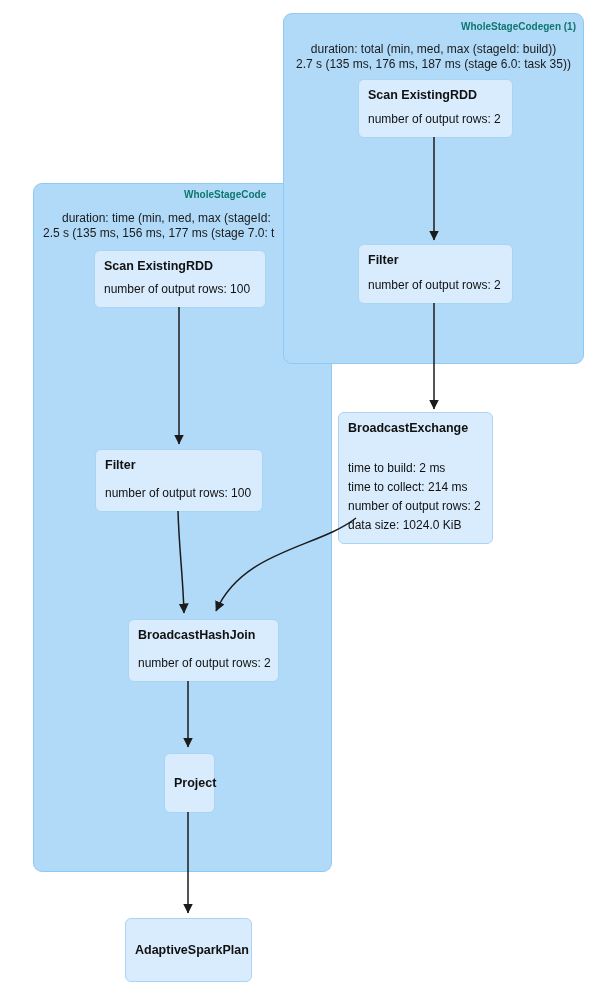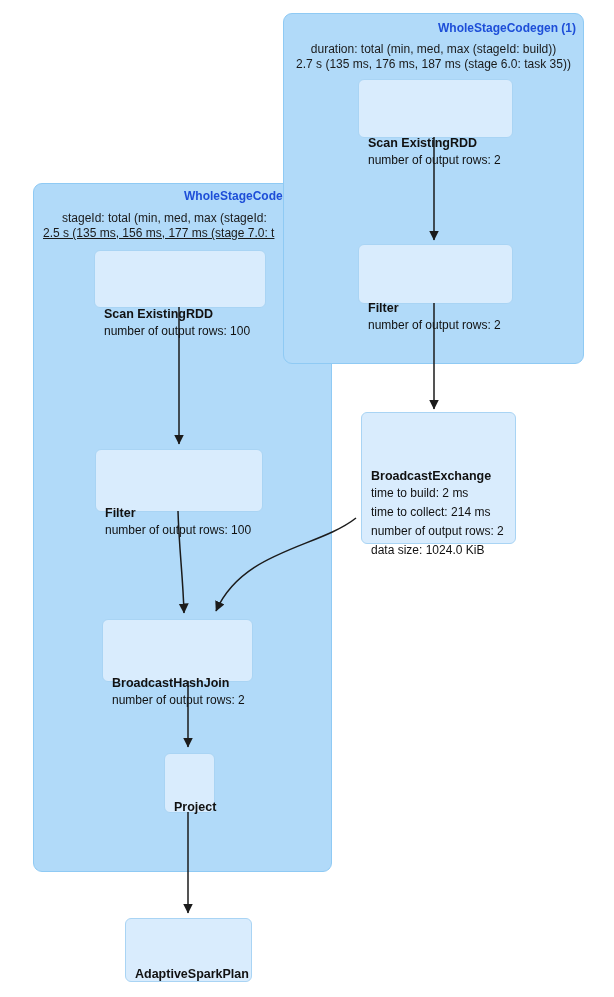--- a/index.html
+++ b/index.html
@@ -5,61 +5,61 @@
   html,body{margin:0;padding:0;background:#ffffff;}
   .canvas{
     position:relative;width:614px;height:997px;background:#ffffff;
     font-family:"Liberation Sans",sans-serif;color:#111111;overflow:hidden;
   }
   .cluster{
     position:absolute;background:#b1daf9;border:1px solid #8fcaf4;border-radius:9px;
     box-sizing:border-box;
   }
   .cluster-header{
-    position:absolute;font-weight:bold;font-size:12px;white-space:nowrap;color:#1d4ed8;
+    position:absolute;font-weight:bold;font-size:10px;white-space:nowrap;color:#0f766e;
   }
   .cluster-duration{
     position:absolute;font-size:12px;line-height:15px;white-space:nowrap;color:#1a1a1a;
   }
   .node{
     position:absolute;background:#d9ecfd;border:1px solid #a9d4f4;border-radius:6px;
     box-sizing:border-box;padding:8px 9px;display:flex;flex-direction:column;
     justify-content:space-between;font-size:12px;color:#111;
   }
   .node.center{justify-content:center;}
-  .node-title{font-weight:bold;font-size:12.5px;line-height:15px;white-space:nowrap;margin-top:48px;}
+  .node-title{font-weight:bold;font-size:12.5px;line-height:15px;white-space:nowrap;}
   .node-metrics{line-height:19px;white-space:nowrap;}
   .metric-line{line-height:19px;white-space:nowrap;}
   .edges{position:absolute;left:0;top:0;z-index:4;pointer-events:none;}
   
   #cluster-wsc2{z-index:1;}
   #cluster-wsc1{z-index:2;}
   .free-node{z-index:2;}
 </style>
 </head>
 <body>
 
 <div class="canvas">
 
   <div class="cluster" id="cluster-wsc2" style="left:33px;top:183px;width:299px;height:689px;">
     <div class="cluster-header" style="left:150px;top:5px;">WholeStageCode</div>
-    <div class="cluster-duration" style="left:28px;top:27px;">stageId: total (min, med, max (stageId:</div>
-    <div class="cluster-duration" style="left:9px;top:42px;text-decoration:underline;">2.5 s (135 ms, 156 ms, 177 ms (stage 7.0: t</div>
+    <div class="cluster-duration" style="left:28px;top:27px;">duration: time (min, med, max (stageId:</div>
+    <div class="cluster-duration" style="left:9px;top:42px;">2.5 s (135 ms, 156 ms, 177 ms (stage 7.0: t</div>
 
     <div class="node" style="left:60px;top:66px;width:172px;height:58px;">
       <div class="node-title">Scan ExistingRDD</div>
       <div class="metric-line">number of output rows: 100</div>
     </div>
 
     <div class="node" style="left:61px;top:265px;width:168px;height:63px;">
       <div class="node-title">Filter</div>
       <div class="metric-line">number of output rows: 100</div>
     </div>
 
-    <div class="node" style="left:68px;top:435px;width:151px;height:63px;">
+    <div class="node" style="left:94px;top:435px;width:151px;height:63px;">
       <div class="node-title">BroadcastHashJoin</div>
       <div class="metric-line">number of output rows: 2</div>
     </div>
 
     <div class="node center" style="left:130px;top:569px;width:51px;height:60px;">
       <div class="node-title">Project</div>
     </div>
   </div>
 
   <div class="cluster" id="cluster-wsc1" style="left:283px;top:13px;width:301px;height:351px;">
@@ -71,21 +71,21 @@
       <div class="node-title">Scan ExistingRDD</div>
       <div class="metric-line">number of output rows: 2</div>
     </div>
 
     <div class="node" style="left:74px;top:230px;width:155px;height:60px;">
       <div class="node-title">Filter</div>
       <div class="metric-line">number of output rows: 2</div>
     </div>
   </div>
 
-  <div class="node free-node" style="left:361px;top:412px;width:155px;height:132px;">
+  <div class="node free-node" style="left:338px;top:412px;width:155px;height:132px;">
     <div class="node-title">BroadcastExchange</div>
     <div class="node-metrics">
       <div class="metric-line">time to build: 2 ms</div>
       <div class="metric-line">time to collect: 214 ms</div>
       <div class="metric-line">number of output rows: 2</div>
       <div class="metric-line">data size: 1024.0 KiB</div>
     </div>
   </div>
 
   <div class="node center free-node" style="left:125px;top:918px;width:127px;height:64px;">

